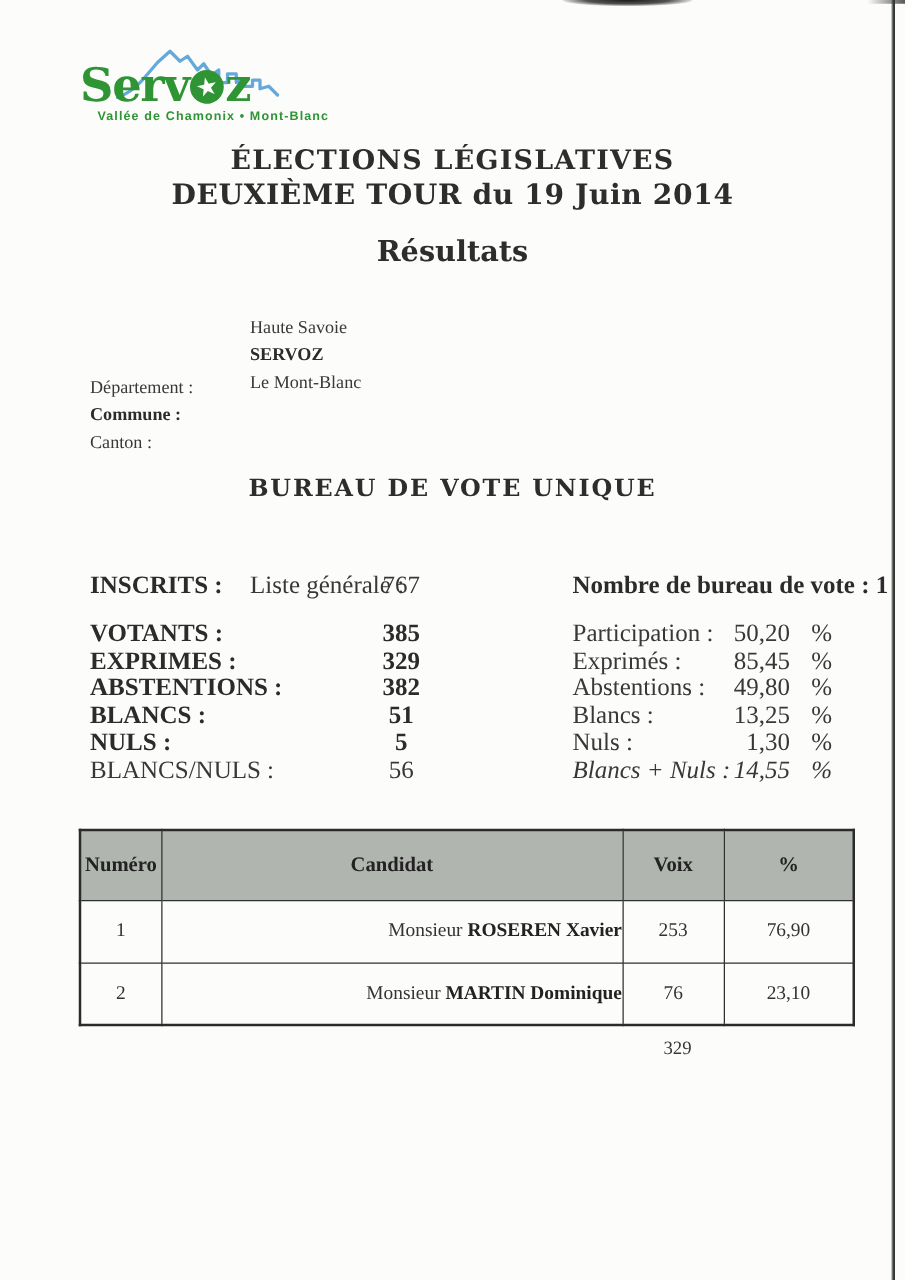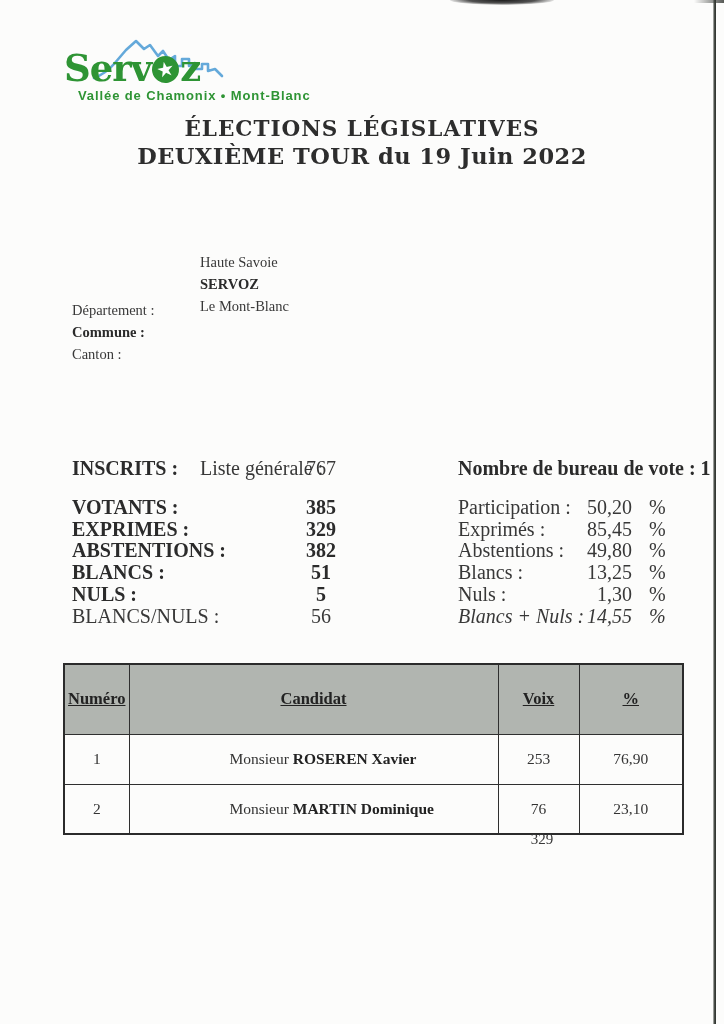--- a/index.html
+++ b/index.html
@@ -38,21 +38,21 @@
     vertical-align:-2px; margin:0 1px; position:relative; transform:rotate(-12deg);
   }
   .logo-star-o .star {
     position:absolute; left:50%; top:50%; transform:translate(-50%,-54%);
     color:#fff; font-size:20px; line-height:1;
     font-family:"DejaVu Sans", sans-serif; letter-spacing:0;
   }
   .logo-subtitle {
     position:absolute; left:14px; top:54px; white-space:nowrap;
     font-family:"Liberation Sans", sans-serif; font-weight:bold;
-    font-size:13px; letter-spacing:.9px;text-align:center;
+    font-size:10px; letter-spacing:.9px;text-align:center;
   }
 
   
   .main-title {
     position:absolute; left:0; top:115px; width:724px; text-align:center;
     font-family:"DejaVu Serif", serif; font-weight:bold; color:#2d2d2d;
   }
   .main-title .t1 { font-size:21.5px; line-height:27px; letter-spacing:1px; }
   .main-title .t2 { font-size:22.5px; line-height:28px; letter-spacing:.5px; }
   .results-title {
@@ -86,25 +86,25 @@
 
   
   .results-table {
     position:absolute; left:63px; top:663px; width:619px;
     border-collapse:collapse; table-layout:fixed;
     font-size:15.5px; color:#333;
   }
   .results-table th, .results-table td { border:1.5px solid #2f2f2f; text-align:center; }
   .results-table { border:2.5px solid #2b2b2b; }
   .results-table thead th {
-    height:70px; font-family:"Liberation Serif", serif; font-weight:bold;
-    font-size:16.5px; color:#222;text-decoration:underline;
+    height:56px; font-family:"Liberation Serif", serif; font-weight:bold;
+    font-size:16.5px; color:#222;
   }
   .results-table tbody td { height:50px; }
-  .results-table td.candidat { text-align:left; padding-left:100px; }
+  .results-table td.candidat { text-align:right; padding-left:100px; }
   .results-table td.candidat .cand-name { font-weight:bold; color:#222; }
   .table-total {
     position:absolute; left:500px; top:831px; width:84px; text-align:center;
     font-size:15px;
   }
 </style>
 </head>
 <body>
 
 <div class="page">
@@ -118,36 +118,38 @@
       <path d="M2 42 C10 39 16 35 22 28 L34 14 L44 5 L52 13 L58 9 L66 20 L71 15 L77 24 L83 20 L83 30 L90 30 L90 23 L97 23 L97 30 L103 27 L103 33 L110 33 L110 28 L116 28 L116 35 L123 33 L130 40" stroke="#64a9da" stroke-width="2.6" stroke-linecap="round" stroke-linejoin="round"></path>
     </svg>
     <div class="logo-name" style="color:#2e9434;">
       <span>Serv</span><span class="logo-star-o" style="background:#2e9434;"><span class="star">★</span></span><span>z</span>
     </div>
     <div class="logo-subtitle" style="color:#2e9434;">Vallée de Chamonix • Mont-Blanc</div>
   </div>
 
   <div class="main-title">
     <div class="t1">ÉLECTIONS LÉGISLATIVES</div>
-    <div class="t2">DEUXIÈME TOUR du 19 Juin 2022</div>
-  </div>
+    <div class="t2">DEUXIÈME TOUR du 19 Juin 2014</div>
+  </div>
+  <div class="results-title">Résultats</div>
 
   <div class="info-row" style="top:255px">
     <span class="lab">Département :</span>
     <span class="val">Haute Savoie</span>
   </div>
   <div class="info-row bold" style="top:277px">
     <span class="lab">Commune :</span>
     <span class="val">SERVOZ</span>
   </div>
   <div class="info-row" style="top:299px">
     <span class="lab">Canton :</span>
     <span class="val">Le Mont-Blanc</span>
   </div>
 
+  <div class="section-title">BUREAU DE VOTE UNIQUE</div>
 
   <div class="stat-row" style="top:458px">
     <span class="lab-l">INSCRITS :</span>
     <span class="liste">Liste générale :</span>
     <span class="val-l" style="font-weight:normal;color:#383838;">767</span>
     <span class="bureaux">Nombre de bureau de vote : 1</span>
   </div>
 
   <div class="stat-row" style="top:497px">
     <span class="lab-l">VOTANTS :</span>

